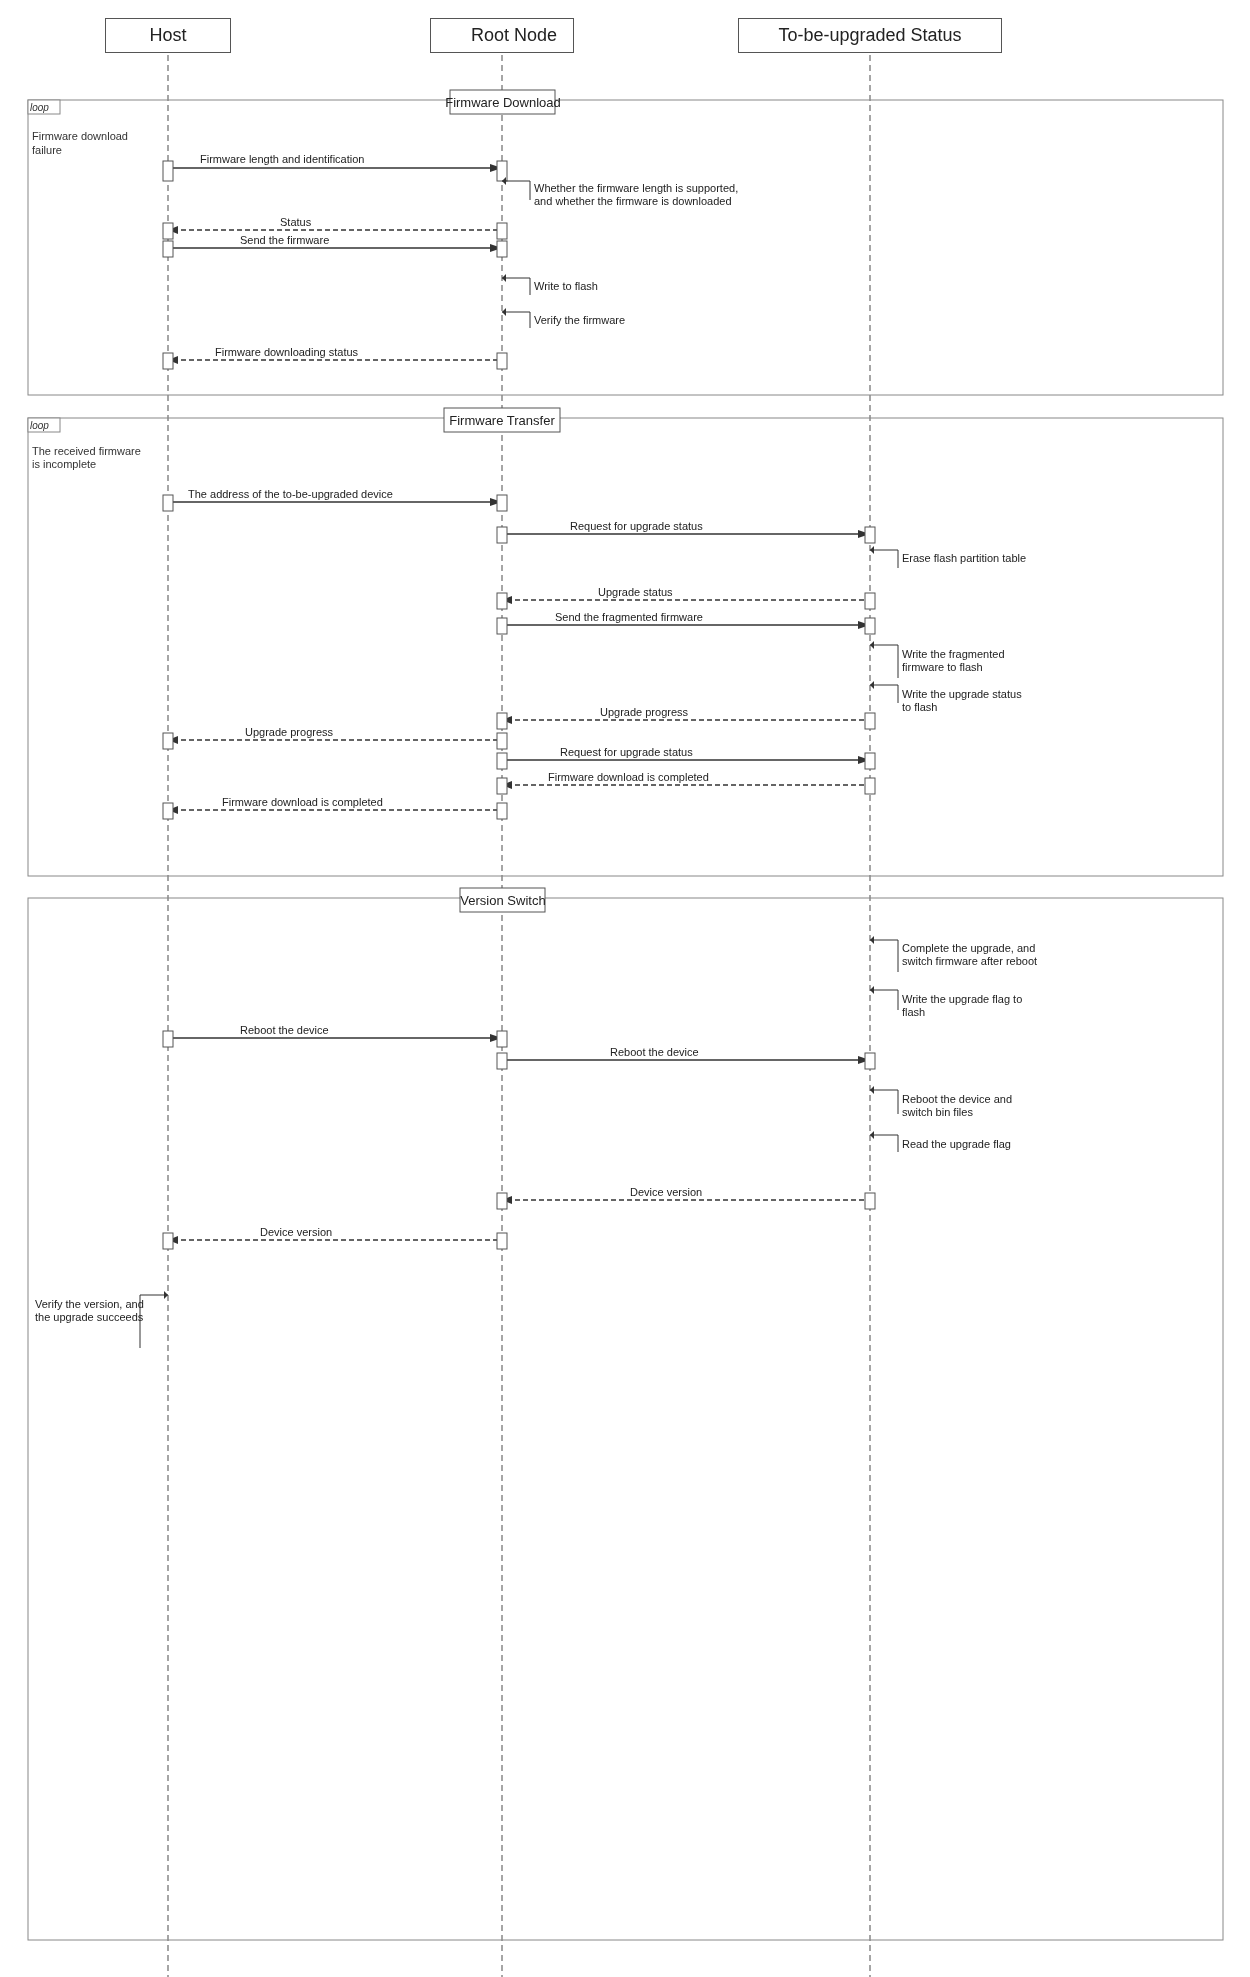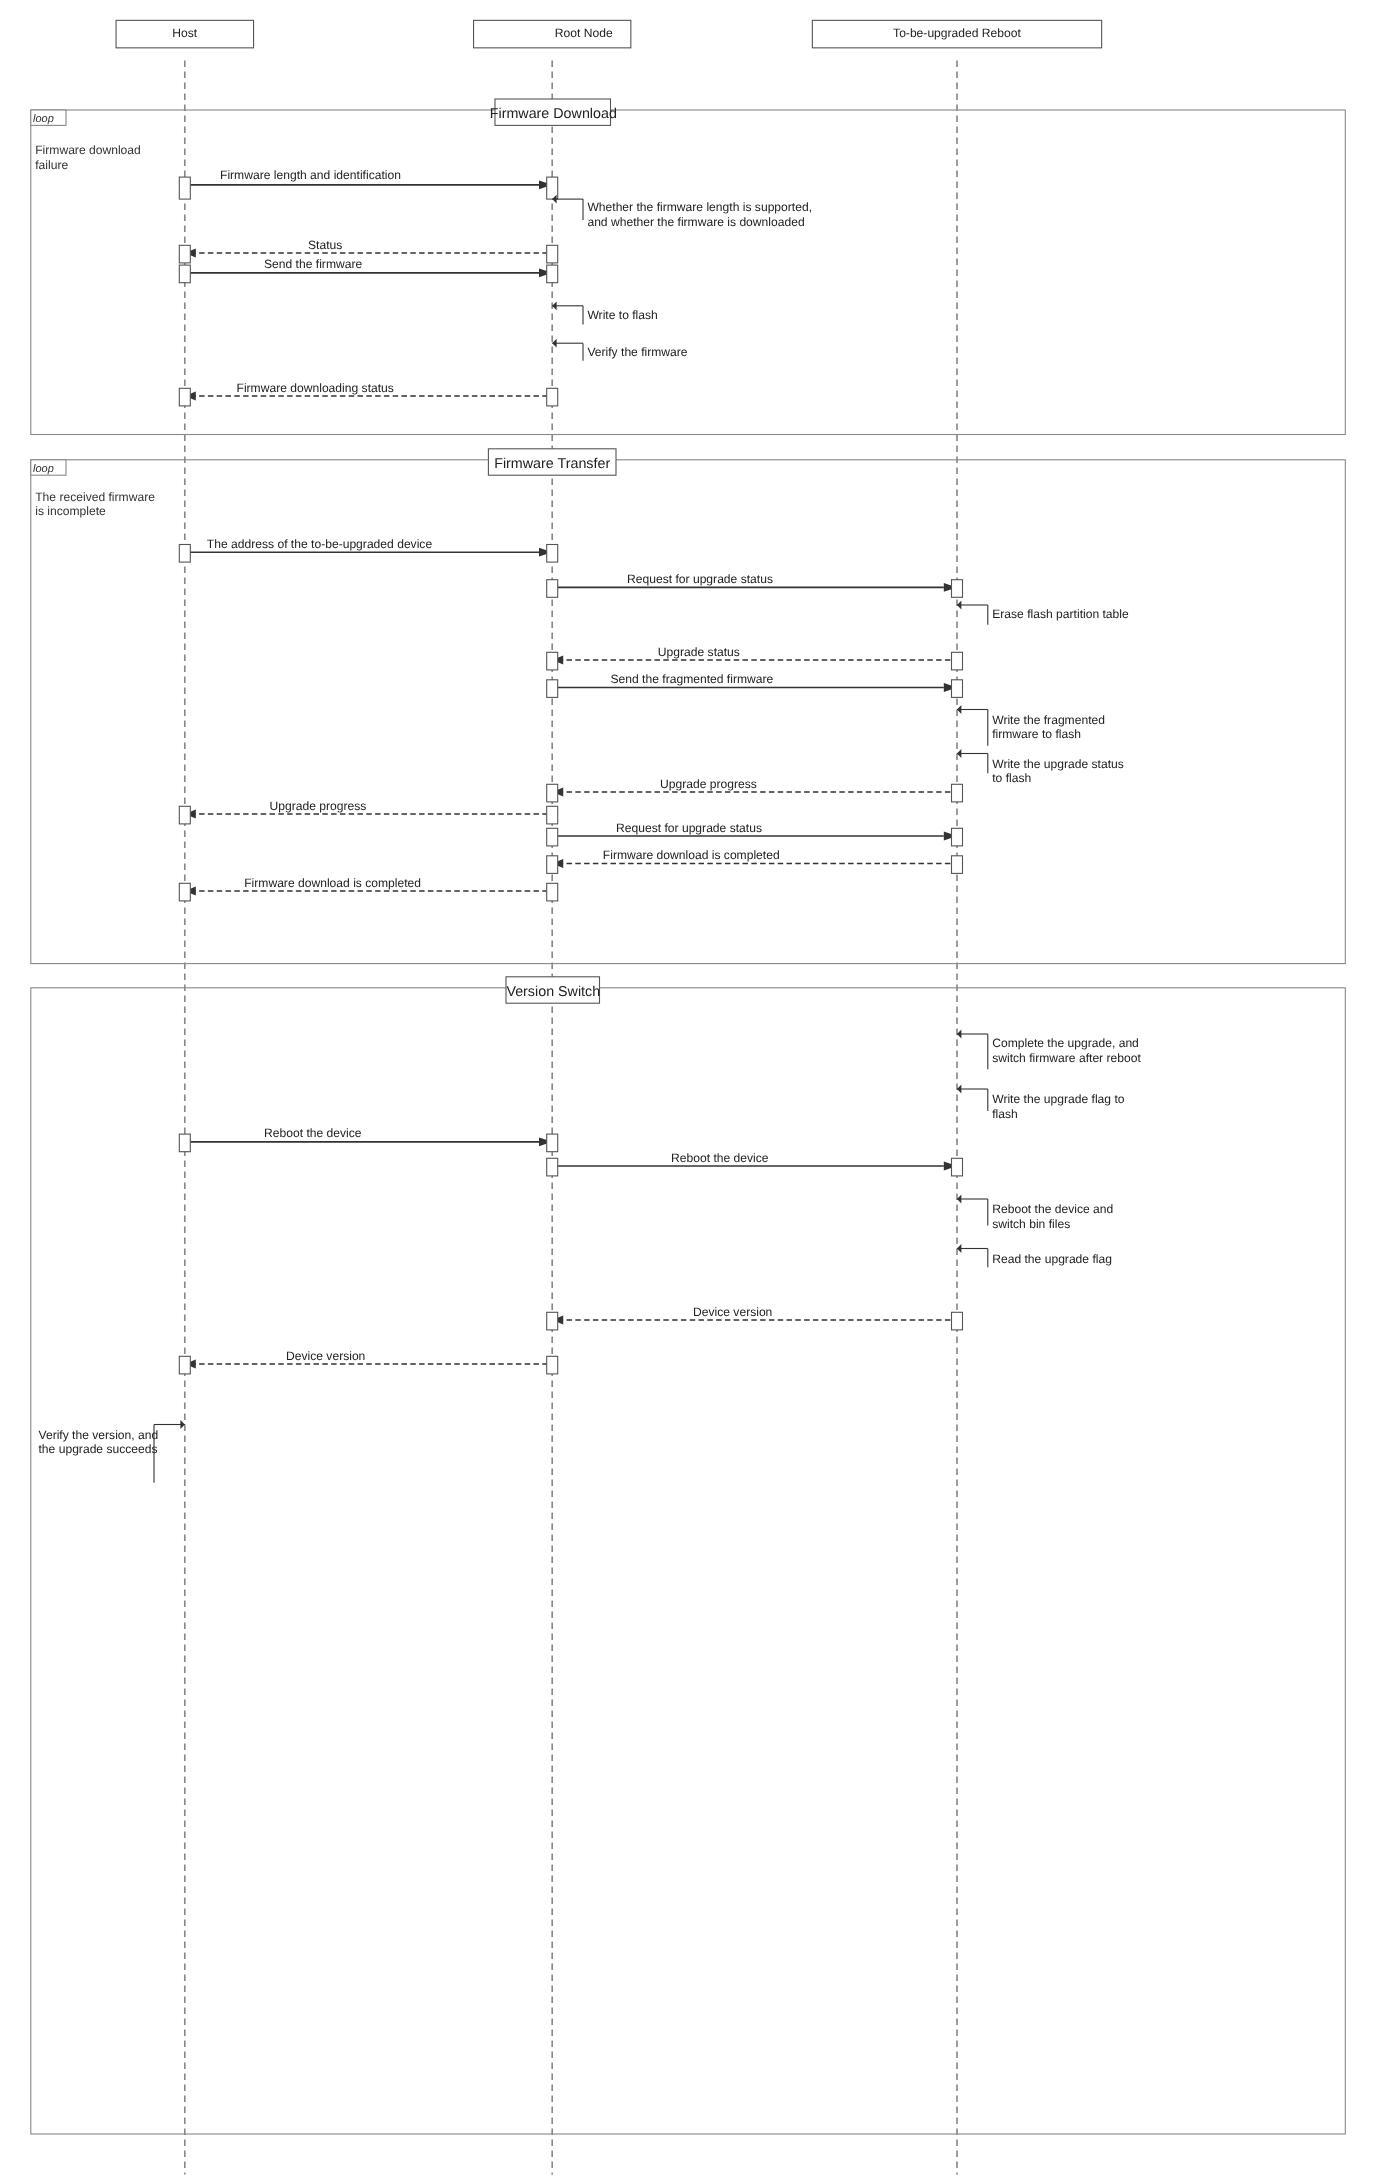--- a/index.html
+++ b/index.html
@@ -19,21 +19,21 @@
       width: 1250px;
       min-height: 1977px;
     }
 
     
     .lifeline-header {
       position: absolute;
       border: 1px solid #555;
       background: #fff;
       padding: 6px 16px;
-      font-size: 11px;
+      font-size: 18px;
       font-weight: normal;
       text-align: center;
       white-space: nowrap;
     }
 
     
     .arrows-svg {
       position: absolute;
       top: 0;
       left: 0;
@@ -248,16 +248,16 @@
 
   <div class="lifeline-header" style="top: 18px; left: 105px; width: 126px; text-align:center;">
     <span>Host</span>
   </div>
 
   <div class="lifeline-header" style="top: 18px; left: 430px; width: 144px; text-align:right;">
     <span>Root Node</span>
   </div>
 
   <div class="lifeline-header" style="top: 18px; left: 738px; width: 264px; text-align:center;">
-    <span>To-be-upgraded Reboot</span>
+    <span>To-be-upgraded Status</span>
   </div>
 
 </div>
 
 </body></html>

